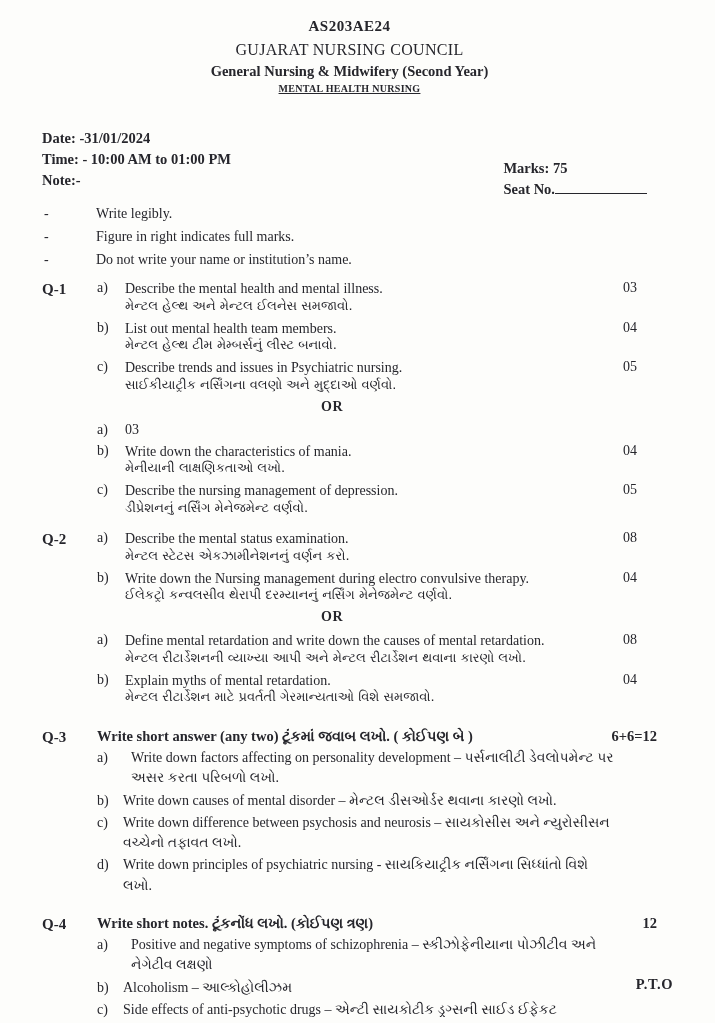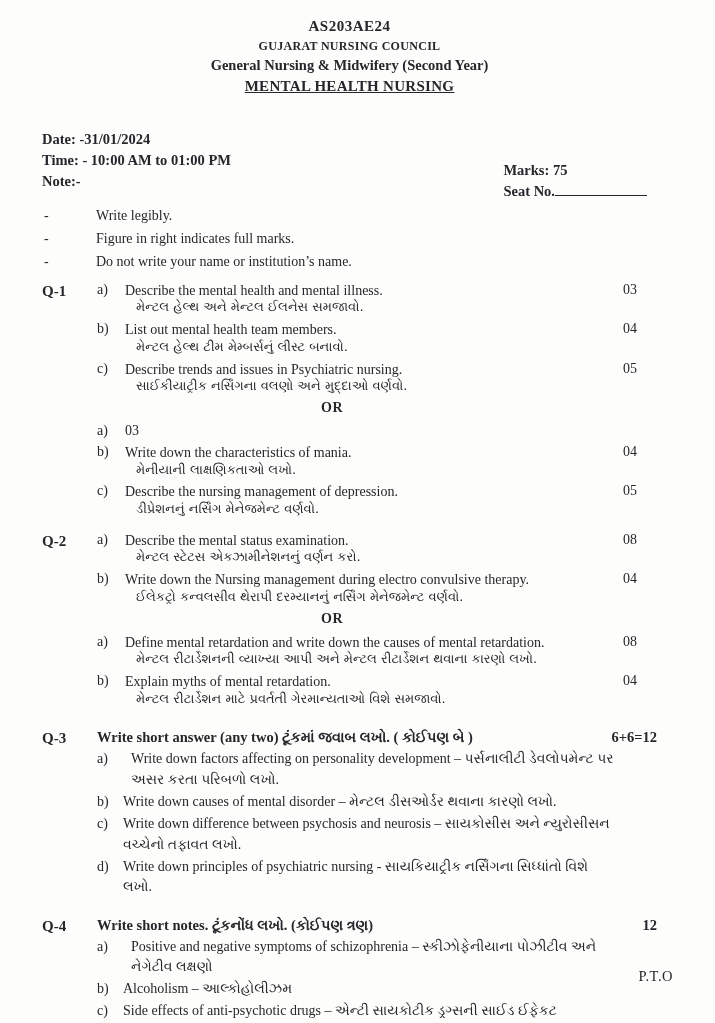--- a/index.html
+++ b/index.html
@@ -11,54 +11,54 @@
     color:#26262c;
     font-family:"Liberation Serif", serif;
     font-size:14px;
     box-sizing:border-box;
     padding:16px 58px 14px 42px;
     overflow:hidden;
   }
   
   .hdr{text-align:center;line-height:1.45;}
   .hdr .code{font-weight:bold;font-size:15px;letter-spacing:.5px;}
-  .hdr .council{font-weight:bold;font-size:12px;letter-spacing:.3px;}
+  .hdr .council{font-weight:normal;font-size:16px;letter-spacing:.3px;}
   .hdr .course{font-weight:bold;font-size:14.5px;}
-  .hdr .subject{font-weight:bold;font-size:15px;text-decoration:underline;letter-spacing:.3px;}
+  .hdr .subject{font-weight:bold;font-size:10px;text-decoration:underline;letter-spacing:.3px;}
   
   .meta{display:flex;justify-content:space-between;margin-top:22px;align-items:center;}
   .meta .left div{font-weight:bold;line-height:21px;font-size:14.5px;}
   .meta .right{padding-right:10px;margin-top:40px;}
   .meta .right div{font-weight:bold;line-height:21px;font-size:14.5px;}
   .seatline{display:inline-block;width:92px;border-bottom:1.5px solid #26262c;height:12px;}
   
   .notes{margin-top:2px;}
   .note-row{display:flex;line-height:23px;}
   .note-dash{width:52px;padding-left:2px;}
   
   .qblock{display:flex;margin-top:9px;}
   .qnum{width:55px;font-weight:bold;font-size:15px;padding-top:1px;}
   .qbody{flex:1;}
   .part{display:flex;margin-bottom:5px;}
   .part .letter{width:28px;flex:none;}
   .part .ptext{flex:1;padding-right:8px;}
   .part .en{line-height:1.25;}
-  .part .gu{line-height:1.3;font-size:13px;font-family:"DejaVu Sans", sans-serif;margin-left:11px;}
+  .part .gu{line-height:1.3;font-size:13px;font-family:"DejaVu Sans", sans-serif;}
   .part .marks{width:34px;flex:none;text-align:left;}
   .or{text-align:center;font-weight:bold;margin:4px 90px 7px 0;letter-spacing:.5px;}
   
   .qhead{display:flex;font-weight:bold;font-size:14.5px;margin-bottom:3px;}
   .qhead .htext{flex:1;}
   .qhead .marks{flex:none;}
   .item{display:flex;line-height:1.45;margin-bottom:2px;}
   .item .letter{width:26px;flex:none;}
   .item .itext{flex:1;padding-right:40px;}
   .indent-a .letter{width:34px;}
   
-  .pto{position:absolute;right:42px;bottom:38px;font-weight:normal;font-size:14.5px;letter-spacing:.5px;}
+  .pto{position:absolute;right:42px;bottom:30px;font-weight:bold;font-size:14.5px;letter-spacing:.5px;}
 </style>
 </head>
 <body>
 
 <div class="page">
 
   <div class="hdr">
     <div class="code">AS203AE24</div>
     <div class="council">GUJARAT NURSING COUNCIL</div>
     <div class="course">General Nursing &amp; Midwifery (Second Year)</div>

